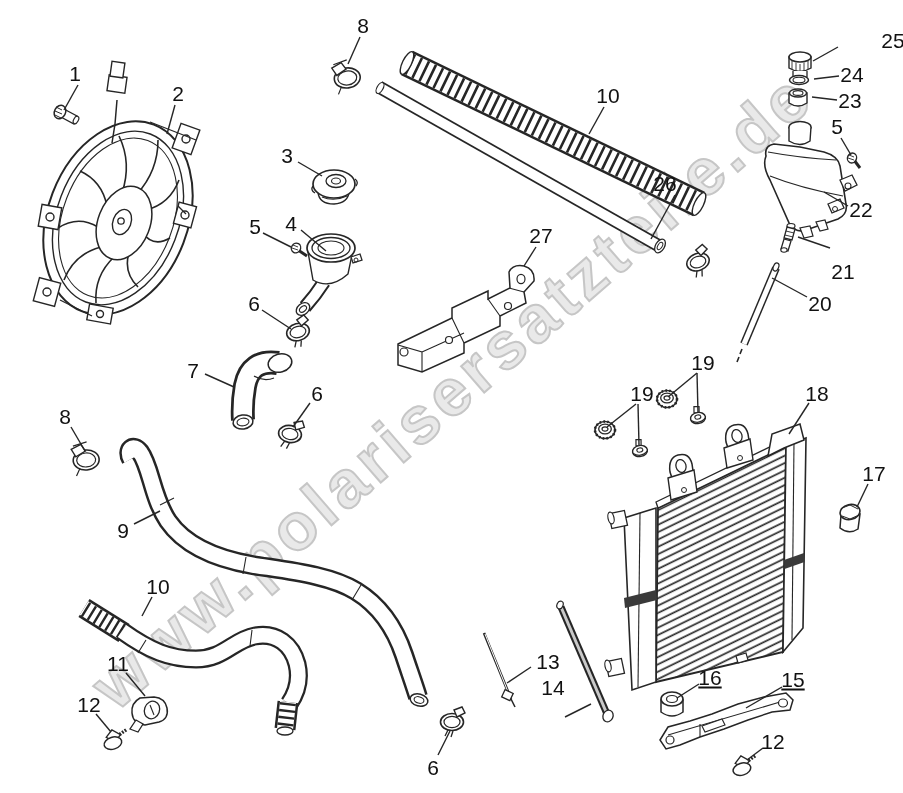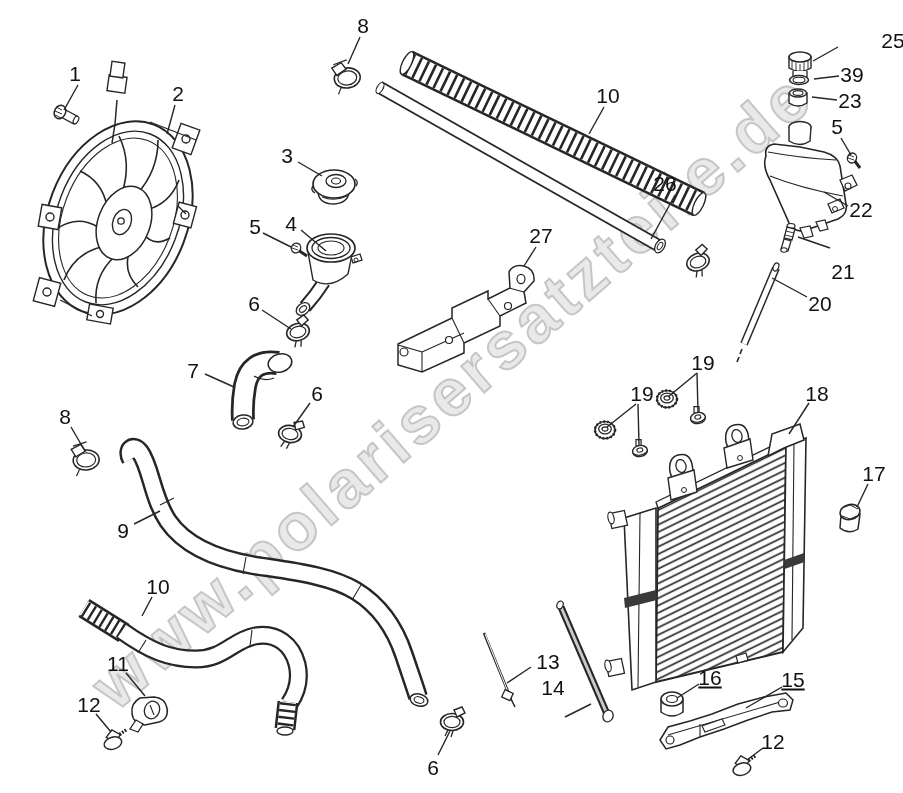--- a/index.html
+++ b/index.html
@@ -397,21 +397,21 @@
       <div class="callout" style="left: 553px; top: 687px;">14</div>
       <div class="callout" style="left: 433px; top: 767px;">6</div>
       <div class="callout" style="left: 817px; top: 393px;">18</div>
       <div class="callout" style="left: 874px; top: 473px;">17</div>
       <div class="callout" style="left: 703px; top: 362px;">19</div>
       <div class="callout" style="left: 642px; top: 393px;">19</div>
       <div class="callout" style="left: 710px; top: 677px; text-decoration: underline;">16</div>
       <div class="callout" style="left: 793px; top: 679px; text-decoration: underline;">15</div>
       <div class="callout" style="left: 773px; top: 741px;">12</div>
       <div class="callout" style="left: 850px; top: 40px; margin-left: 43px;">25</div>
-      <div class="callout" style="left: 852px; top: 74px;">39</div>
+      <div class="callout" style="left: 852px; top: 74px;">24</div>
       <div class="callout" style="left: 850px; top: 100px;">23</div>
       <div class="callout" style="left: 837px; top: 126px;">5</div>
       <div class="callout" style="left: 861px; top: 209px;">22</div>
       <div class="callout" style="left: 843px; top: 253px; margin-top: 18px;">21</div>
       <div class="callout" style="left: 820px; top: 303px;">20</div>
     </div>
 
 </div>
 
 </body></html>

